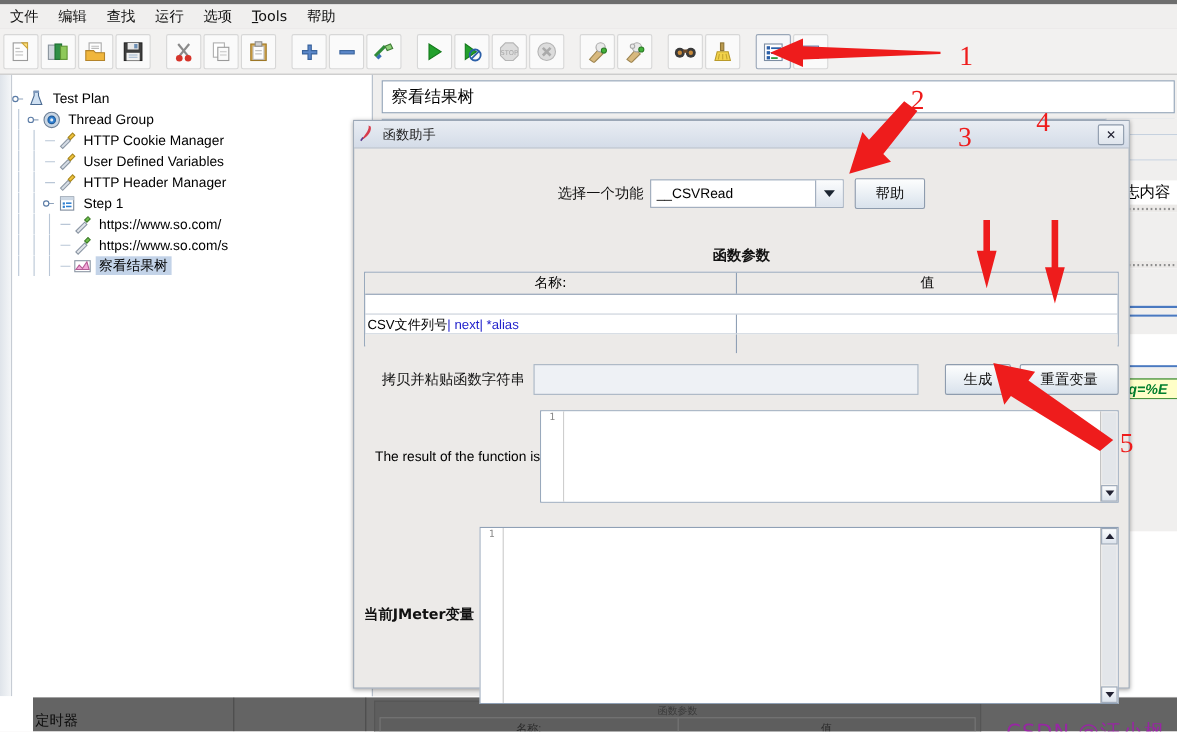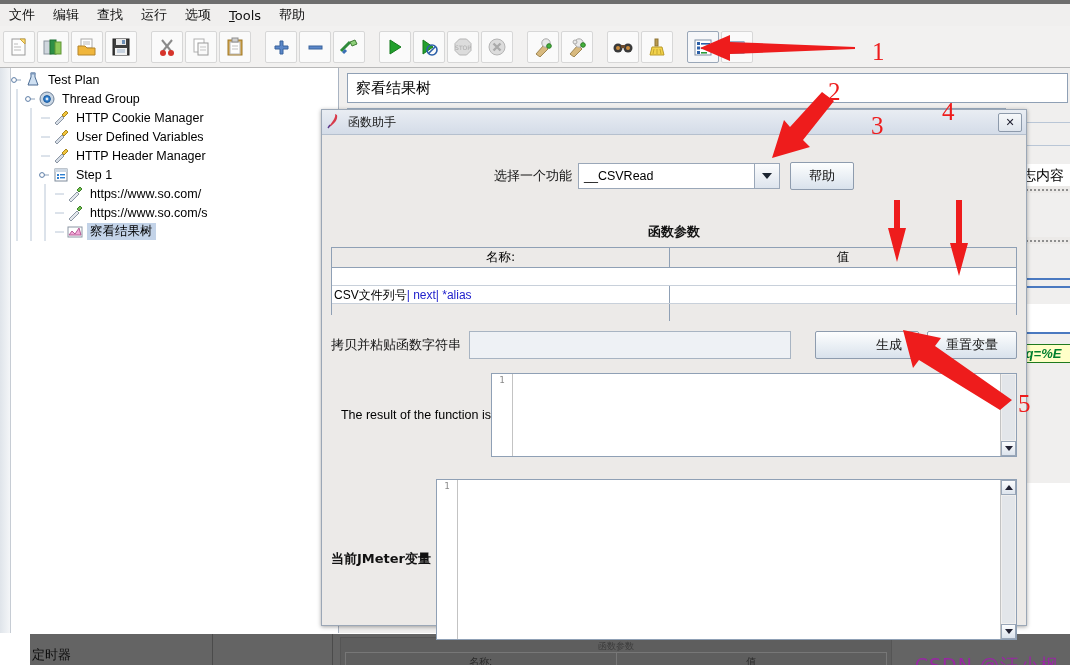--- a/index.html
+++ b/index.html
@@ -53,21 +53,21 @@
     position: absolute; left: 0; top: 68px; width: 338px; height: 565px;
     background: #ffffff;
     border-right: 1px solid #aab4c2;
     overflow: hidden;
   }
   .treegutter {
     position: absolute; left: 0; top: 0; width: 10px; height: 565px;
     background: linear-gradient(to right,#dfe4ea,#f4f6f8);
     border-right: 1px solid #c6ccd4;
   }
-  .tree { position: absolute; left: 10px; top: 2px; }
+  .tree { position: absolute; left: 10px; top: 12px; }
   .tnode {
     display: flex; align-items: center; height: 19px;
     font-size: 12.5px; color: #000; white-space: nowrap;
   }
   .tnode .lbl { padding: 0 3px; }
   .tnode.selected .lbl { background: #c3d3e8; }
   .tw { width: 14px; height: 19px; display:inline-block; }
   .ticon { width: 18px; height: 18px; margin-right: 3px; flex: 0 0 18px; }
 
   .rightpane {
@@ -165,21 +165,21 @@
   }
   .dlg-body { position: relative; height: 489px; }
 
   .row-select {
     position: absolute; left: 0; right: 0; top: 26px; height: 30px;
     display: flex; align-items: center; justify-content: center;
   }
   .lbl-select { font-size: 13px; color: #111; margin-right: 6px;
     font-family: "DejaVu Sans","Liberation Sans",sans-serif; }
   .combo {
-    width: 202px; height: 26px; border: 1px solid #9aa7b8; background: #fff;
+    width: 176px; height: 26px; border: 1px solid #9aa7b8; background: #fff;
     display: flex; align-items: center; box-sizing: border-box;
   }
   .combo .val { flex: 1; padding-left: 5px; font-size: 12.5px; color: #000; }
   .combo .arrowbox {
     width: 24px; height: 24px; border-left: 1px solid #9aa7b8;
     background: linear-gradient(to bottom,#fbfcfd,#dde4ed);
     display: flex; align-items: center; justify-content: center;
   }
   .tri-down { width: 0; height: 0; border-left: 5px solid transparent;
     border-right: 5px solid transparent; border-top: 6px solid #1b2430; }
@@ -203,26 +203,26 @@
   .ptr { display: flex; height: 17px; border-bottom: 1px solid #c8d0da; }
   .ptr.head { background: #eceae8; height: 19px; border-bottom: 1px solid #8fa0b5; }
   .ptd { box-sizing: border-box; font-size: 12px; color: #000; padding: 1px 2px;
     white-space: nowrap; overflow: hidden; }
   .ptd.c1 { width: 338px; border-right: 1px solid #8fa0b5; }
   .ptd.c2 { flex: 1; }
   .ptr.head .ptd { text-align: center; font-size: 12.5px;
     font-family: "DejaVu Sans","Liberation Sans",sans-serif; }
   .blue { color: #2222cc; }
 
-  .row-copy { position: absolute; left: 9px; right: 9px; top: 196px; height: 28px;
+  .row-copy { position: absolute; left: 25px; right: 9px; top: 196px; height: 28px;
     display: flex; align-items: center; }
   .lbl-copy { font-size: 13px; color: #111; margin-right: 8px;
     font-family: "DejaVu Sans","Liberation Sans",sans-serif; }
   .copyinput { flex: 1; height: 24px; border: 1px solid #a8b4c2; background: #eef1f5; }
-  .btn-gen { width: 58px; height: 26px; margin-left: 24px; padding-left: 44px; }
+  .btn-gen { width: 58px; height: 26px; margin-left: 24px; }
   .btn-reset { width: 88px; height: 26px; margin-left: 8px; }
 
   .row-result { position: absolute; left: 9px; right: 9px; top: 238px; height: 84px;
     display: flex; align-items: center; }
   .lbl-result { width: 160px; font-size: 12.5px; color: #000; text-align: right; }
   .editor {
     flex: 1; height: 84px; border: 1px solid #8fa0b5; background: #fff;
     display: flex; box-sizing: border-box; position: relative;
   }
   .gutter { width: 20px; background: #fff; border-right: 1px solid #c3c3c3;

